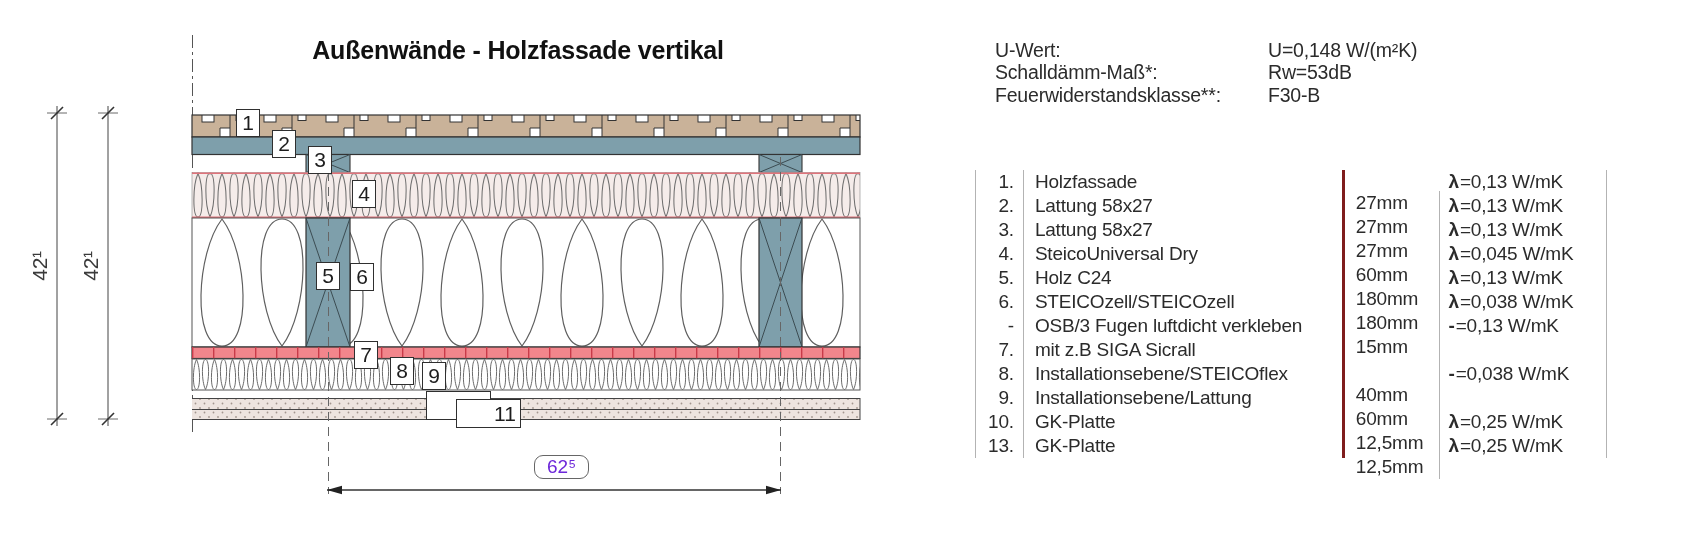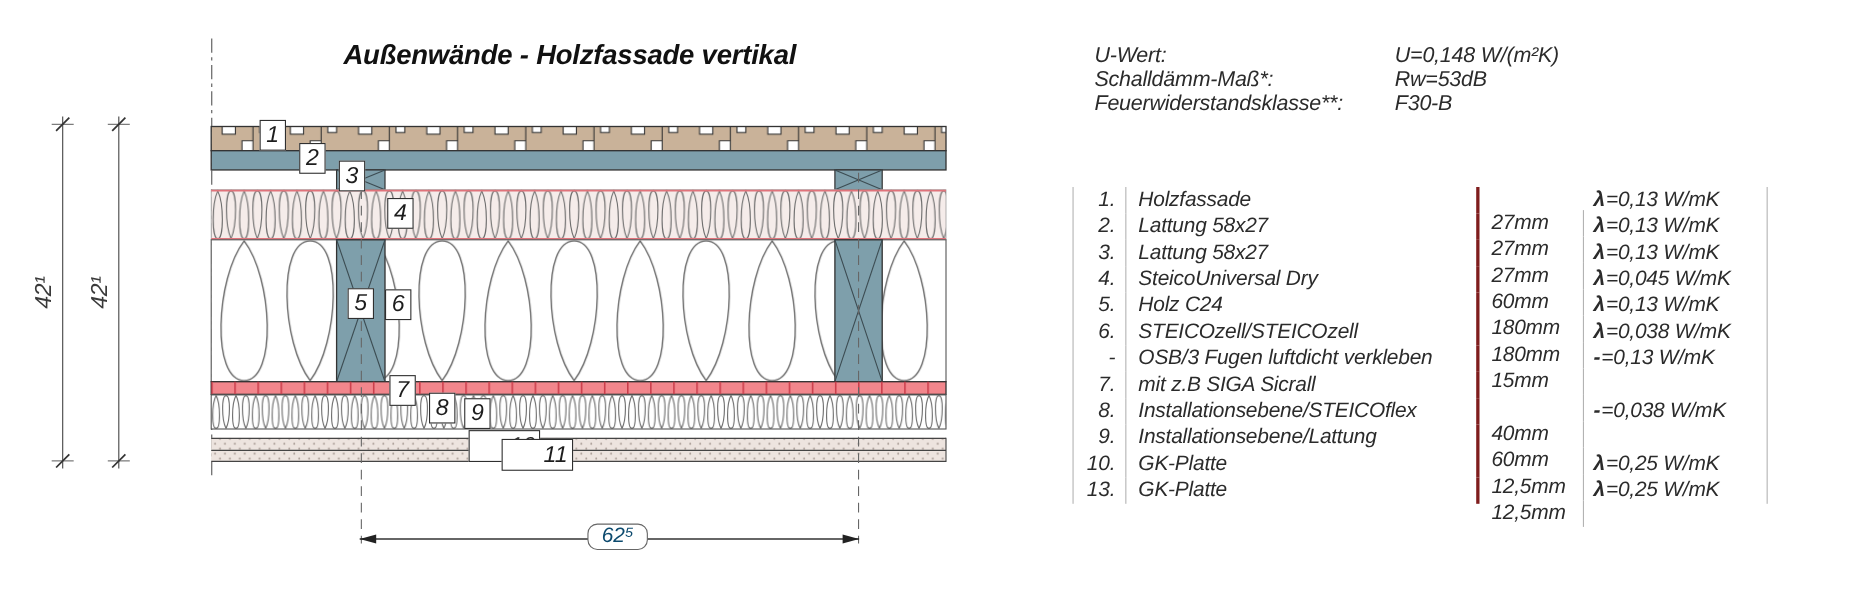--- a/index.html
+++ b/index.html
@@ -1,34 +1,34 @@
 <!DOCTYPE html>
 <html><head>
 <meta charset="utf-8">
 <style>
   html,body{margin:0;padding:0;background:#fff;}
   .canvas{position:relative;width:1683px;height:550px;background:#fff;overflow:hidden;
-          font-family:"Liberation Sans",sans-serif;color:#2d2d2d;font-style:italic;}
+          font-family:"Liberation Sans",sans-serif;color:#2d2d2d;}
   .abs{position:absolute;}
   svg{position:absolute;left:0;top:0;}
 
   .title{left:180px;top:36px;width:676px;text-align:center;font-size:25px;font-weight:700;
          letter-spacing:-0.2px;color:#111;}
 
   .dim-v{width:60px;height:24px;display:flex;align-items:center;justify-content:center;
          transform:rotate(-90deg);font-size:21px;color:#3a3a3a;letter-spacing:-0.3px;}
-  .dim-h-box{left:534px;top:476px;border:1.2px solid #666;border-radius:9px;padding:0 12px;
-         font-size:19px;line-height:22px;color:#0c4a6e;background:#fff;}
+  .dim-h-box{left:534px;top:455px;border:1.2px solid #666;border-radius:9px;padding:0 12px;
+         font-size:19px;line-height:22px;color:#6d28d9;background:#fff;}
 
   .callout{width:22px;height:26px;background:#fff;border:1.5px solid #2f2f2f;
            display:flex;align-items:center;justify-content:center;font-size:21px;color:#1d1d1d;}
   .callout.wide{width:30px;height:27px;padding-left:33px;}
 
   .props{left:995px;top:39px;width:560px;font-size:19.5px;letter-spacing:-0.2px;color:#2b2b2b;}
-  .prop-row{display:flex;height:22.4px;align-items:center;}
+  .prop-row{display:flex;height:22.4px;align-items:flex-start;}
   .prop-label{width:273px;}
   .prop-value{flex:1;}
 
   .mat-table{left:975px;top:170px;width:632px;height:288px;
              border-left:1px solid #b3b3b3;border-right:1px solid #b3b3b3;
              font-size:19px;letter-spacing:-0.2px;color:#2b2b2b;box-sizing:border-box;}
   .mat-row{display:flex;height:24px;align-items:center;}
   .c{box-sizing:border-box;height:24px;display:flex;align-items:center;}
   .c-num{width:48px;justify-content:flex-end;padding-right:9px;border-right:1px solid #b3b3b3;}
   .c-name{width:322px;padding-left:11px;border-right:3px solid #7f1d1d;}

